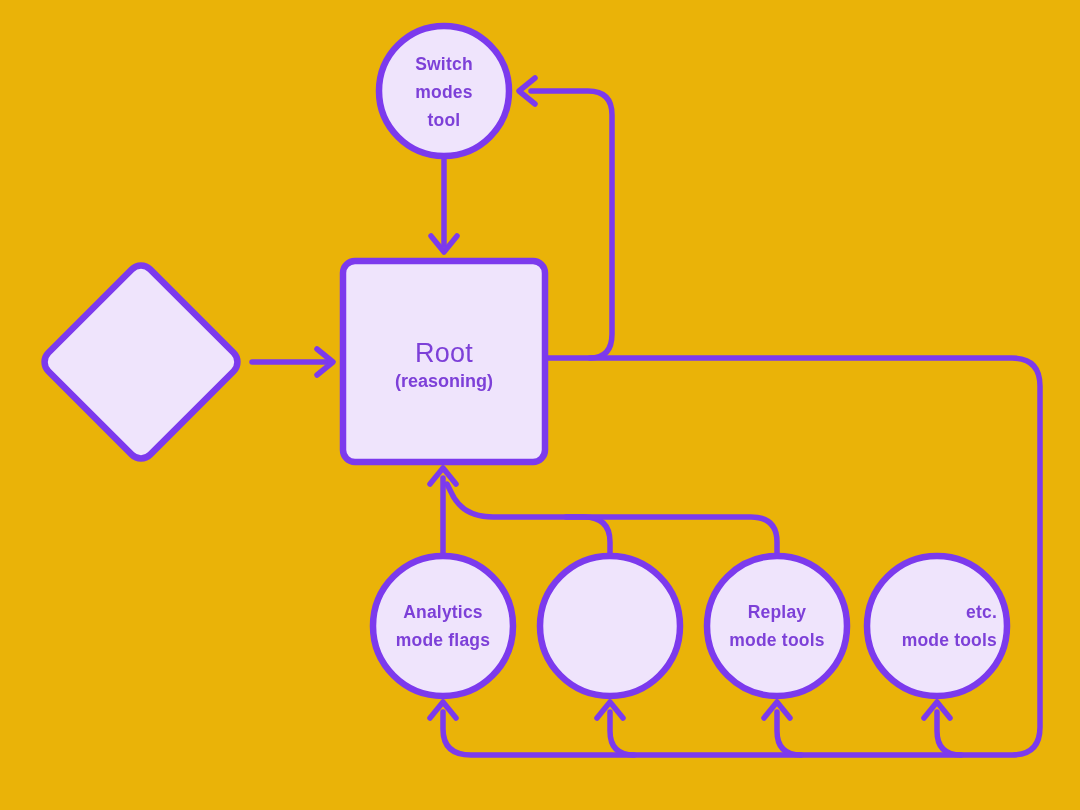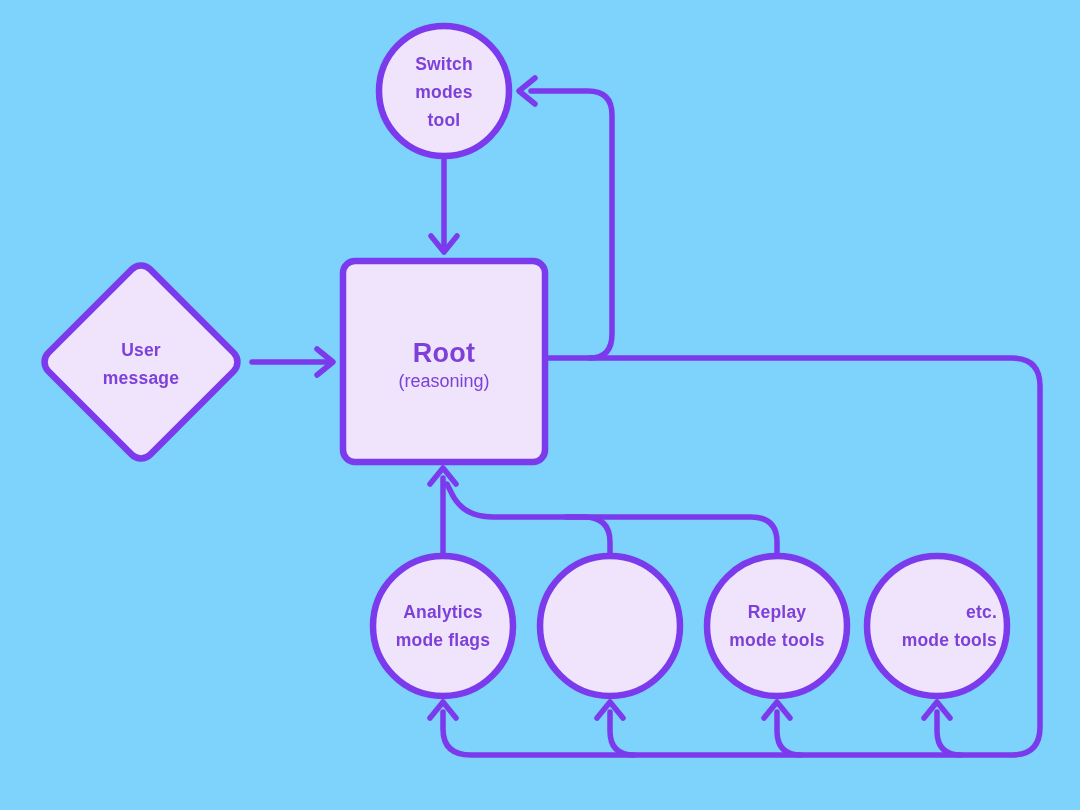--- a/index.html
+++ b/index.html
@@ -29,35 +29,35 @@
     font-size: 17.5px;
     line-height: 1.6;
     letter-spacing: 0.2px;
   }
   .root-label {
     position: absolute;
     transform: translate(-50%, -50%);
     text-align: center;
   }
   .root-title {
-    font-weight: 700;
+    font-weight: 400;
     font-size: 27px;
     line-height: 1.15;
     letter-spacing: 0.3px;
   }
   .root-subtitle {
-    font-weight: 400;
+    font-weight: 700;
     font-size: 18px;
     line-height: 1.4;
   }
 </style>
 </head>
 <body>
 
-<div class="stage" style="background:#7dd3fc; color:#7d40d8;">
+<div class="stage" style="background:#eab308; color:#7d40d8;">
 
   <svg width="1080" height="810" viewBox="0 0 1080 810">
 
     <g stroke="#7c3aed" stroke-width="5.5" fill="none" stroke-linecap="round" stroke-linejoin="round">
 
       <g>
         <path d="M 252 362 L 328 362"></path>
         <path d="M 317 349 L 333 362 L 317 375"></path>
       </g>
 
@@ -120,22 +120,20 @@
       <circle cx="777" cy="626" r="70"></circle>
 
       <circle cx="937" cy="626" r="70"></circle>
     </g>
   </svg>
 
   <div class="node-label" style="left:444px; top:92px; width:110px;">Switch
 modes
 tool</div>
 
-  <div class="node-label" style="left:141px; top:364px; width:130px;">User
-message</div>
 
   <div class="root-label" style="left:444px; top:366px; width:190px;">
     <div class="root-title">Root</div>
     <div class="root-subtitle">(reasoning)</div>
   </div>
 
   <div class="node-label" style="left:443px; top:626px; width:120px;">Analytics
 mode flags</div>
 
 

